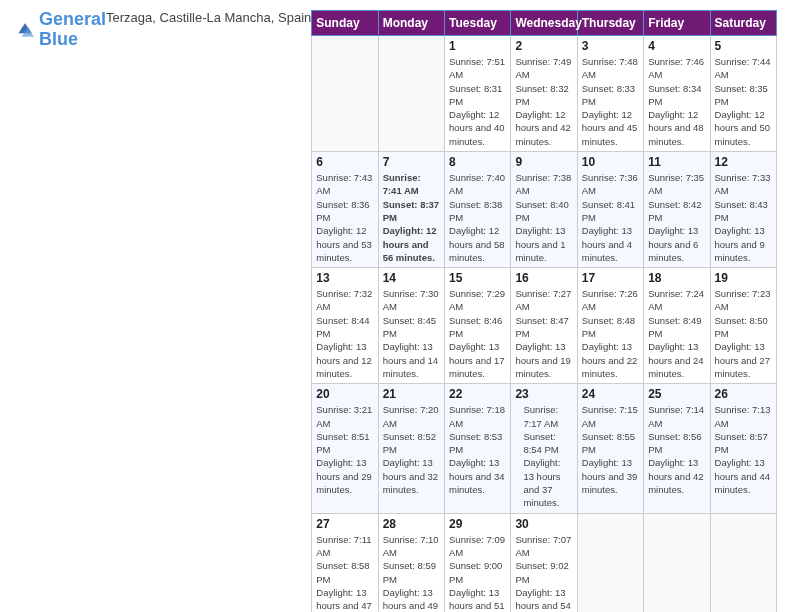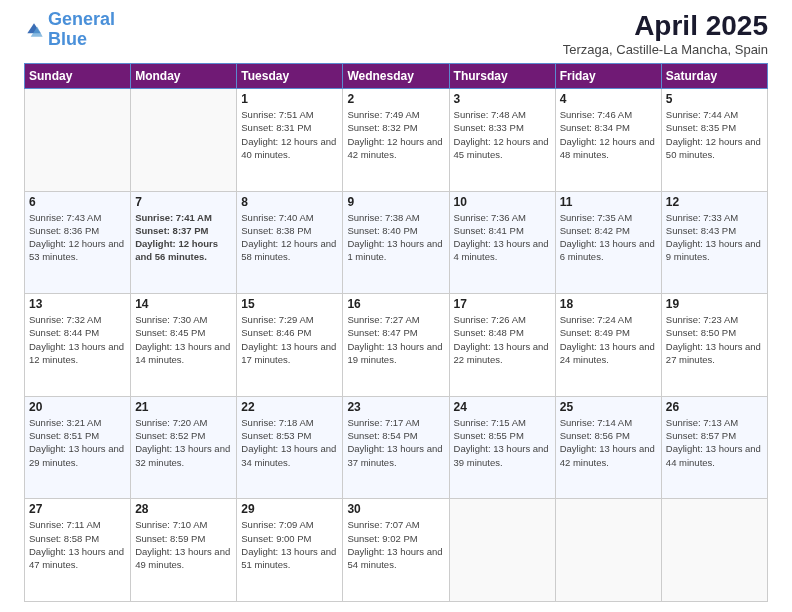--- a/index.html
+++ b/index.html
@@ -6,23 +6,23 @@
     body {
       width: 792px;
       height: 612px;
       background: #fff;
       font-family: Arial, sans-serif;
       overflow: hidden;
     }
     .page {
       width: 792px;
       height: 612px;
-      padding: 10px 24px;
+      padding: 10px 15px;
       display: flex;
-      flex-direction: column;
+      flex-direction: row;
     }
     .header {
       display: flex;
       justify-content: space-between;
       align-items: flex-start;
       margin-bottom: 6px;
     }
     .logo {
       display: flex;
       align-items: center;
@@ -105,21 +105,20 @@
       <svg class="logo-icon" viewBox="0 0 30 30" xmlns="http://www.w3.org/2000/svg">
         <polygon points="5,20 15,5 25,20" fill="#3a6db5"></polygon>
         <polygon points="10,25 20,10 28,25" fill="#5a9fd4" opacity="0.7"></polygon>
       </svg>
       <div class="logo-text">
         <div><span>General</span></div>
         <div style="color:#4a90d9">Blue</div>
       </div>
     </div>
     <div class="title-block">
-      <div class="main-title">April 2025</div>
       <div class="subtitle">Terzaga, Castille-La Mancha, Spain</div>
     </div>
   </div>
 
   <table class="calendar">
     <thead>
       <tr>
       <th>Sunday</th>
           <th>Monday</th>
           <th>Tuesday</th>
@@ -266,21 +265,21 @@
 Daylight: 13 hours and 32 minutes.</div>
           </td>
           <td>
             <span class="day-number">22</span>
             <div class="day-info" style="white-space: pre-line;">Sunrise: 7:18 AM
 Sunset: 8:53 PM
 Daylight: 13 hours and 34 minutes.</div>
           </td>
           <td>
             <span class="day-number">23</span>
-            <div class="day-info" style="white-space: pre-line;">Sunrise: 7:17 AM
+            <div class="day-info" style="white-space: pre-line; margin-left: 8px;">Sunrise: 7:17 AM
 Sunset: 8:54 PM
 Daylight: 13 hours and 37 minutes.</div>
           </td>
           <td>
             <span class="day-number">24</span>
             <div class="day-info" style="white-space: pre-line;">Sunrise: 7:15 AM
 Sunset: 8:55 PM
 Daylight: 13 hours and 39 minutes.</div>
           </td>
           <td>

